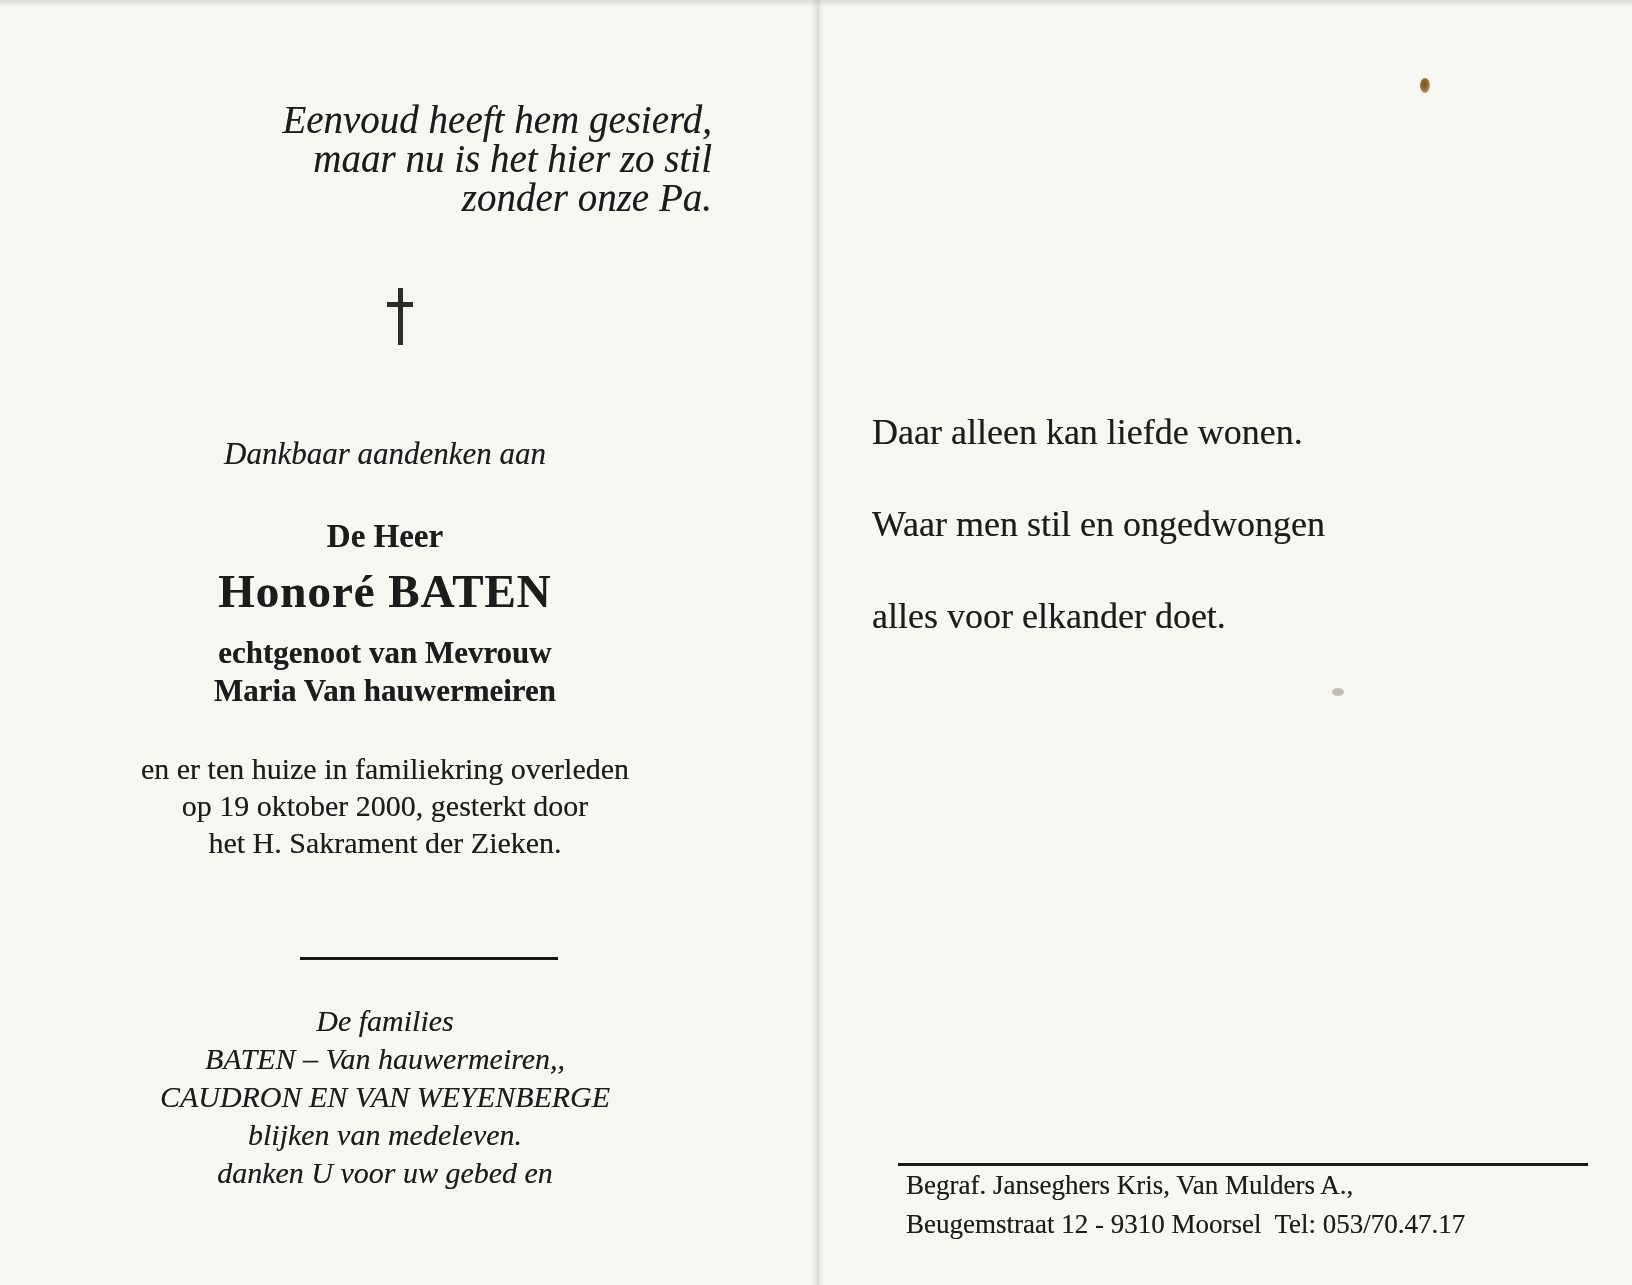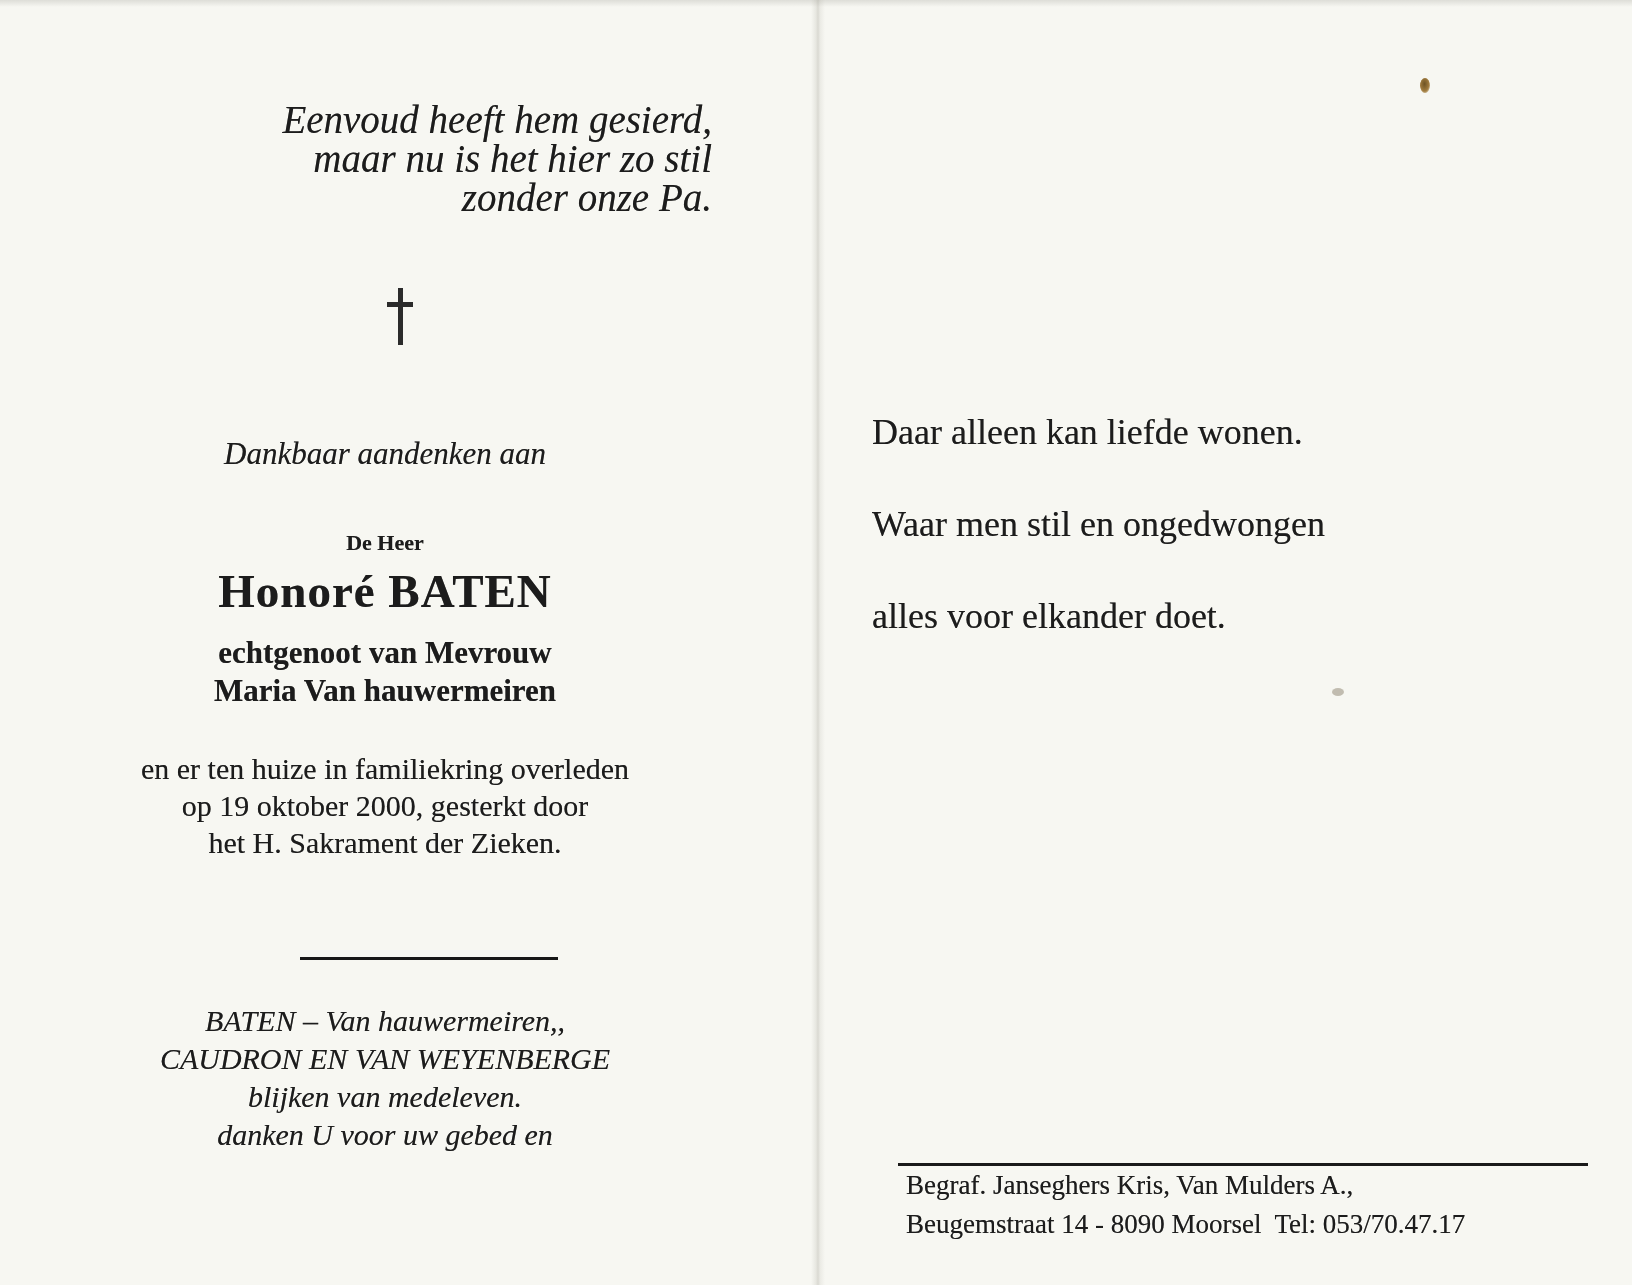--- a/index.html
+++ b/index.html
@@ -74,21 +74,21 @@
     height: 5px;
     background: #2b2b2b;
   }
   .left-block {
     position: absolute;
     left: 60px;
     width: 650px;
     text-align: center;
   }
   .intro-line   { top: 436px; font-style: italic; font-size: 31px; }
-  .honorific    { top: 518px; font-weight: bold; font-size: 22px; margin-top: 12px; }
+  .honorific    { top: 518px; font-weight: bold; font-size: 33px; }
   .deceased     { top: 564px; font-weight: bold; font-size: 47px; letter-spacing: 1px; }
   .spouse       { top: 634px; font-weight: bold; font-size: 31px; line-height: 38px; }
   .life-record  { top: 750px; font-size: 30px; line-height: 37px; }
   .divider {
     position: absolute;
     top: 957px;
     left: 300px;
     width: 258px;
     height: 3px;
     background: #171717;
@@ -174,39 +174,40 @@
 
     <div class="left-block life-record txt">
       <div>en er ten huize in familiekring overleden</div>
       <div>op 19 oktober 2000, gesterkt door</div>
       <div>het H. Sakrament der Zieken.</div>
     </div>
 
     <div class="divider"></div>
 
     <div class="left-block families txt">
+      <div>De families</div>
       <div>BATEN – Van hauwermeiren,,</div>
       <div>CAUDRON EN VAN WEYENBERGE</div>
       <div>blijken van medeleven.</div>
       <div>danken U voor uw gebed en</div>
     </div>
 
   </section>
 
   <section>
 
     <div class="poem txt">
       <div class="pline">Daar alleen kan liefde wonen.</div>
       <div class="pline">Waar men stil en ongedwongen</div>
       <div class="pline">alles voor elkander doet.</div>
     </div>
 
     <div class="funeral-home">
       <div class="fline txt">Begraf. Janseghers Kris, Van Mulders A.,</div>
-      <div class="fline txt">Beugemstraat 14 - 8090 Moorsel  Tel: 053/70.47.17</div>
+      <div class="fline txt">Beugemstraat 12 - 9310 Moorsel  Tel: 053/70.47.17</div>
     </div>
 
     <div class="speck-brown"></div>
     <div class="speck-grey"></div>
 
   </section>
 
 </div>
 
 </body></html>

